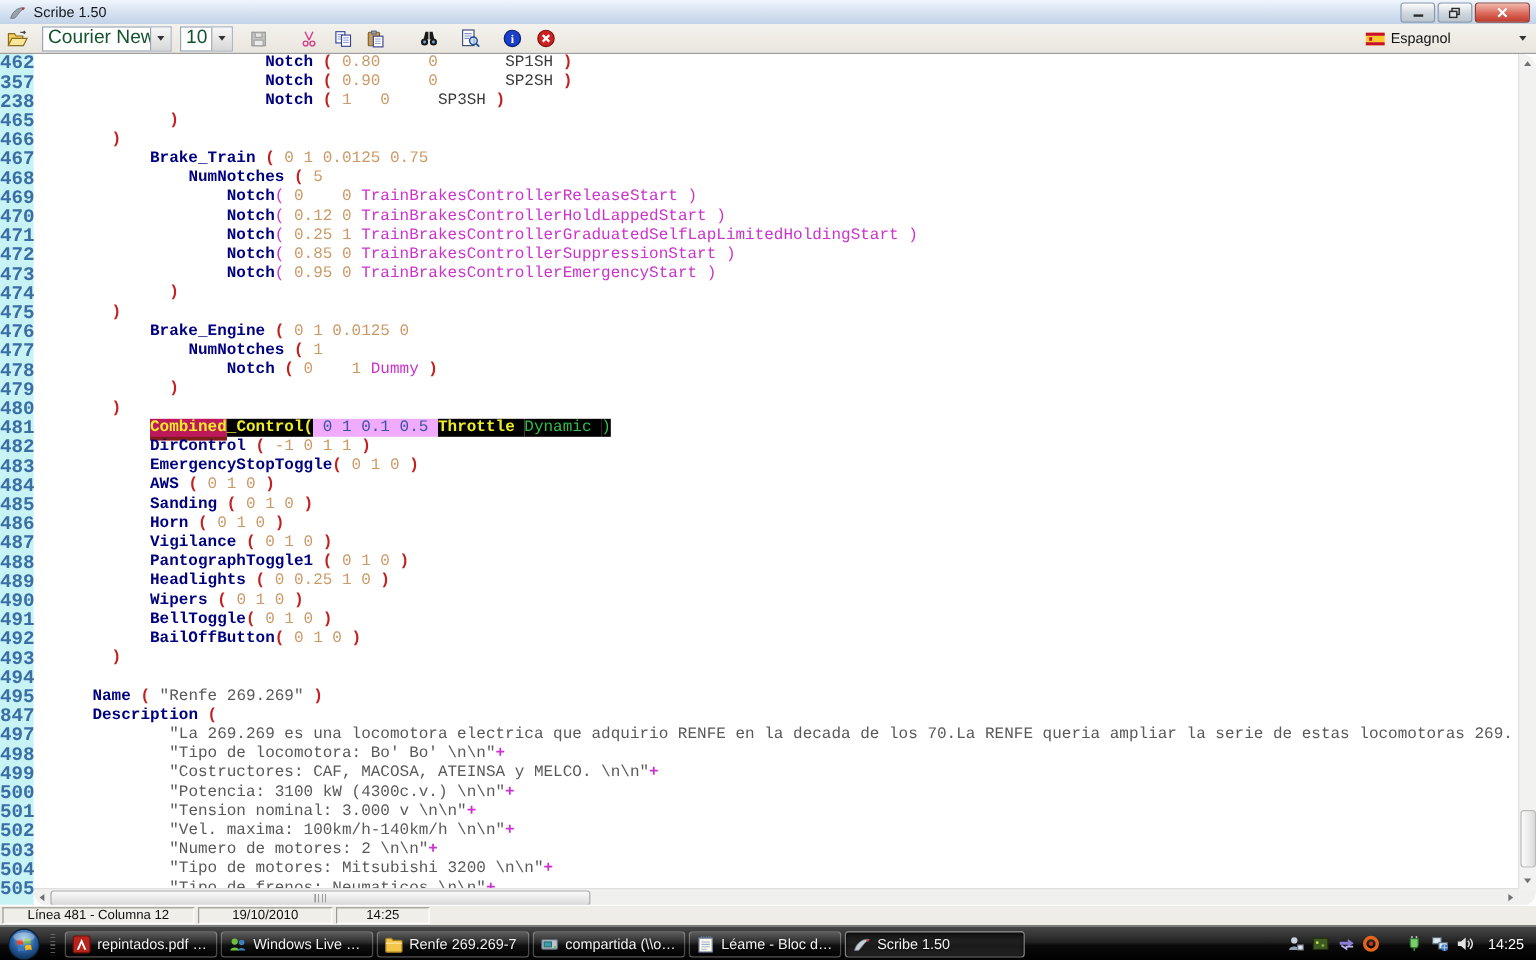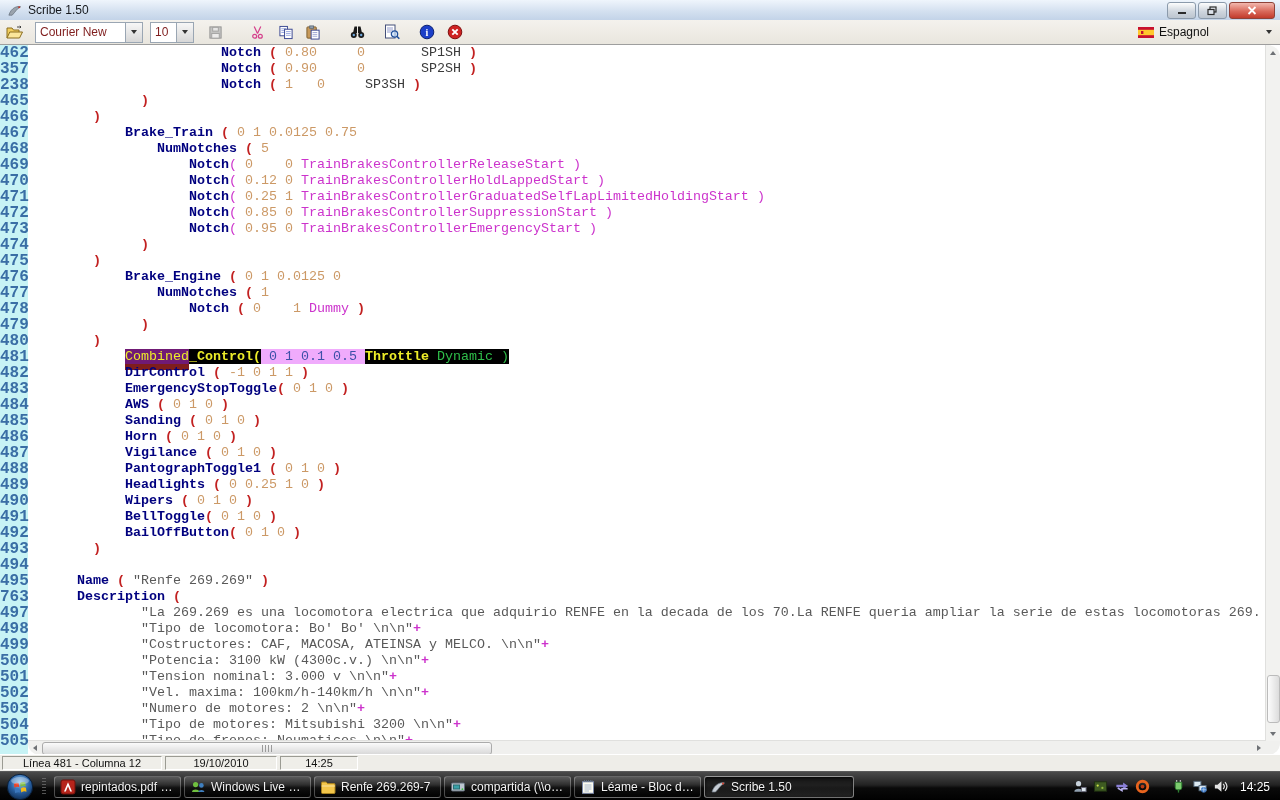--- a/index.html
+++ b/index.html
@@ -17,21 +17,21 @@
     background:linear-gradient(#FDFDFD,#CFD6DE 55%,#BCC5CF);
     display:flex;align-items:center;justify-content:center;}
   .winbtn.close{width:44px;background:linear-gradient(#F2B8AE,#D9695B 55%,#C23B2C);border-color:#8F4238;}
 
   
   .toolbar{position:absolute;left:0;top:20px;width:1280px;height:24px;
     background:linear-gradient(#F4F2ED,#E9E6DE);border-bottom:1px solid #C6C2B6;
     display:flex;align-items:center;}
   .tbtn{width:22px;height:20px;display:flex;align-items:center;justify-content:center;border-radius:2px;}
   .combo{height:19px;background:#fff;border:1px solid #9AA6B3;display:flex;align-items:center;}
-  .combo .val{flex:1;font-size:12px;color:#7f1d1d;padding:0 4px;white-space:nowrap;overflow:hidden;}
+  .combo .val{flex:1;font-size:16px;color:#14532d;padding:0 4px;white-space:nowrap;overflow:hidden;}
   .combo .drop{width:16px;height:100%;border-left:1px solid #9AA6B3;
     background:linear-gradient(#F7F7F7,#D7D7D7);display:flex;align-items:center;justify-content:center;}
   .tri-down{width:0;height:0;border-left:3.5px solid transparent;border-right:3.5px solid transparent;border-top:4px solid #333;}
   .langbox{display:flex;align-items:center;gap:5px;margin-right:8px;}
   .langbox .val{font-size:12px;color:#111;}
   .langbox .tri-down{margin-left:52px;}
 
   
   .editor{position:absolute;left:0;top:44px;width:1280px;height:710px;background:#fff;
     border-top:1px solid #9E9E9E;display:flex;overflow:hidden;}
@@ -46,21 +46,21 @@
   .code-line{height:16px;}
   .tk-pl{color:#000;}
   .tk-kw{color:#00007F;font-weight:bold;}
   .tk-par{color:#C22121;font-weight:bold;}
   .tk-num{color:#CC9966;}
   .tk-mag{color:#CC33CC;}
   .tk-id{color:#3A3A3A;}
   .tk-str{color:#595959;}
   .tk-plus{color:#CC33CC;font-weight:bold;}
   .tk-sy{background:#000;color:#EDED29;font-weight:bold;}
-  .tk-syu{background:#701a75;color:#EDED29;font-weight:normal;border-bottom:6px solid #7f1d1d;}
+  .tk-syu{background:#be185d;color:#EDED29;font-weight:bold;border-bottom:3px solid #7f1d1d;}
   .tk-sn{background:#f0abfc;color:#3D50A8;}
   .tk-sg{background:#000;color:#2FBF4A;font-weight:normal;}
 
   
   .vscroll{position:absolute;right:0;top:0;bottom:14px;width:14px;background:#F2F2F0;border-left:1px solid #E0E0DE;}
   .vscroll .arrow{position:absolute;left:0;width:14px;height:15px;display:flex;align-items:center;justify-content:center;}
   .vscroll .up{top:0;} .vscroll .down{bottom:0;}
   .tri-up-s{width:0;height:0;border-left:3.5px solid transparent;border-right:3.5px solid transparent;border-bottom:4px solid #6E7175;}
   .tri-down-s{width:0;height:0;border-left:3.5px solid transparent;border-right:3.5px solid transparent;border-top:4px solid #6E7175;}
   .vthumb{position:absolute;left:1px;width:11px;bottom:18px;height:46px;border:1px solid #BBB;border-radius:3px;
@@ -260,21 +260,21 @@
         <div class="gutter-num">486</div>
         <div class="gutter-num">487</div>
         <div class="gutter-num">488</div>
         <div class="gutter-num">489</div>
         <div class="gutter-num">490</div>
         <div class="gutter-num">491</div>
         <div class="gutter-num">492</div>
         <div class="gutter-num">493</div>
         <div class="gutter-num">494</div>
         <div class="gutter-num">495</div>
-        <div class="gutter-num">763</div>
+        <div class="gutter-num">847</div>
         <div class="gutter-num">497</div>
         <div class="gutter-num">498</div>
         <div class="gutter-num">499</div>
         <div class="gutter-num">500</div>
         <div class="gutter-num">501</div>
         <div class="gutter-num">502</div>
         <div class="gutter-num">503</div>
         <div class="gutter-num">504</div>
         <div class="gutter-num">505</div>
       </div>

